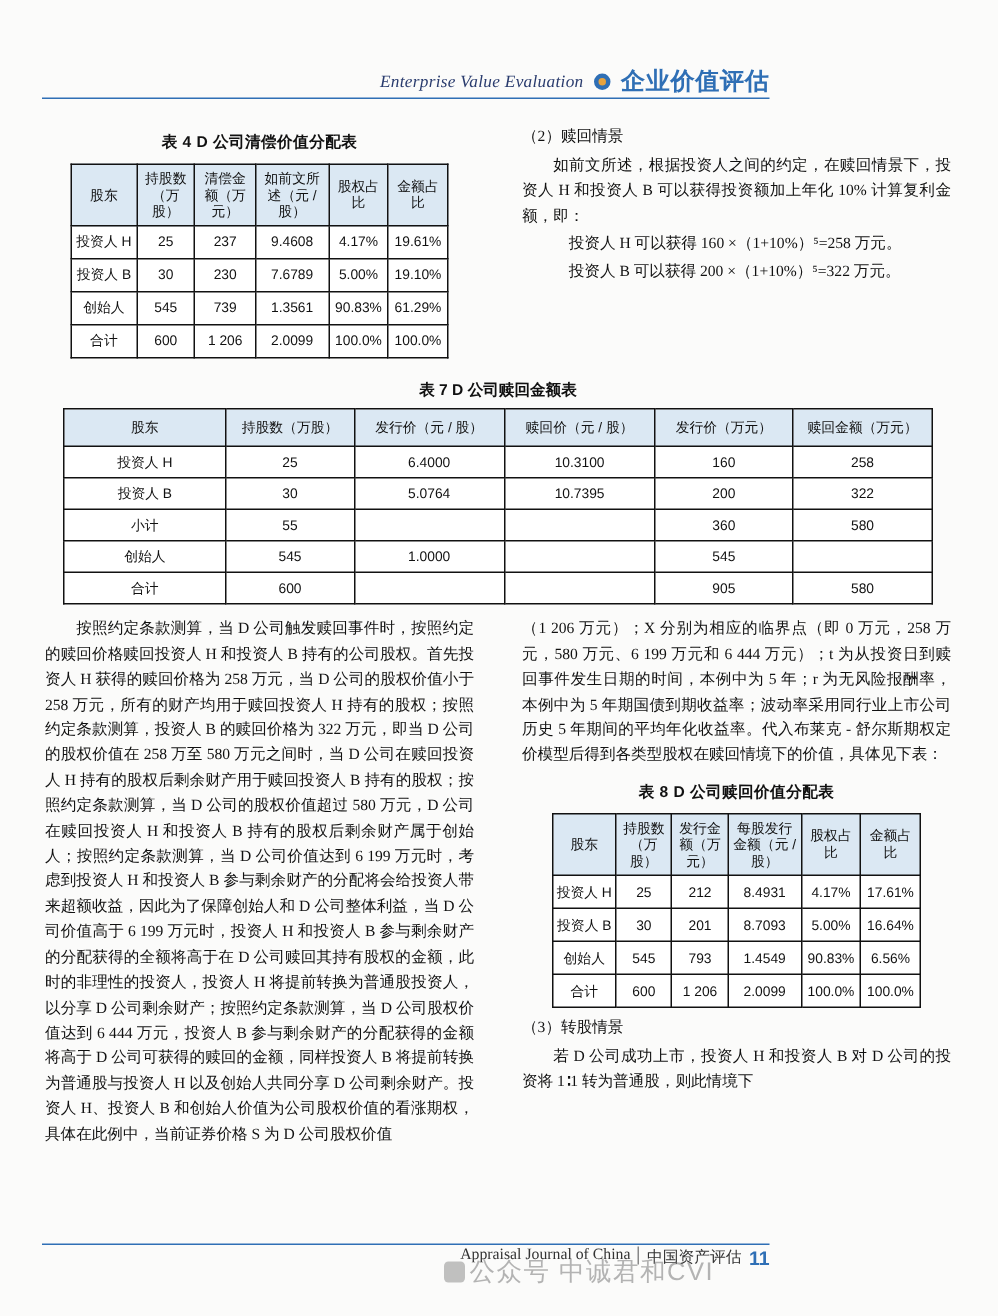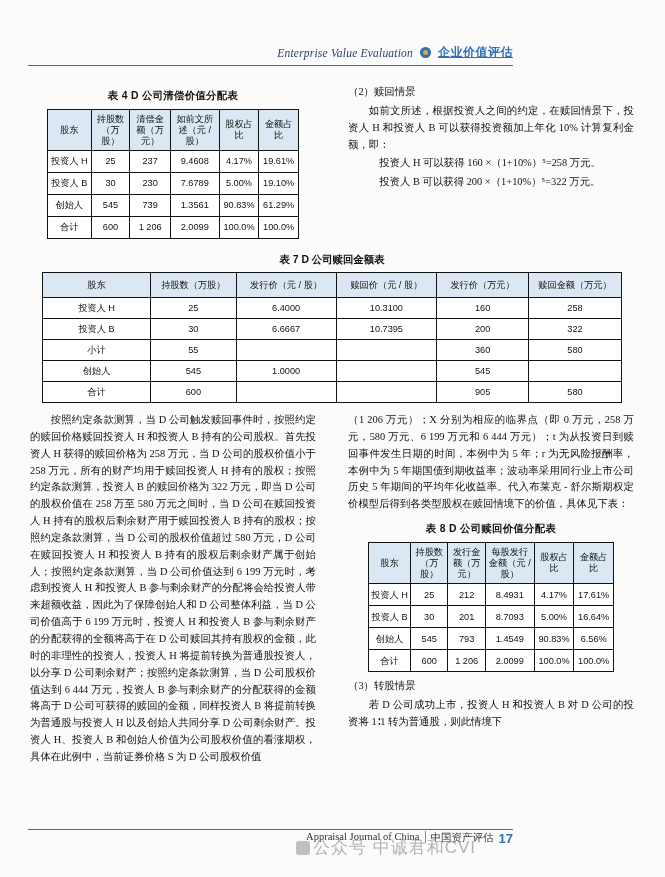--- a/index.html
+++ b/index.html
@@ -45,23 +45,22 @@
   .hdr-dot:after{
     content:"";
     position:absolute;left:3px;top:2.5px;
     width:5px;height:5px;border-radius:50%;
     background:#e8a33d;
   }
   .header-cn{
     color:#2f6fb5;
     font-family:"Liberation Sans", sans-serif;
     font-weight:bold;
-    font-size:12px;
+    font-size:16px;
     letter-spacing:.5px;
-    text-decoration:underline;
   }
   .header-rule{
     position:absolute;
     left:28px;right:28px;top:21px;
     border-bottom:1px solid #2f6fb5;
   }
   
   .col{
     position:absolute;
     width:286px;
@@ -261,21 +260,21 @@
           <td>投资人 H</td>
           <td>25</td>
           <td>6.4000</td>
           <td>10.3100</td>
           <td>160</td>
           <td>258</td>
         </tr>
         <tr>
           <td>投资人 B</td>
           <td>30</td>
-          <td>6.6667</td>
+          <td>5.0764</td>
           <td>10.7395</td>
           <td>200</td>
           <td>322</td>
         </tr>
         <tr>
           <td>小计</td>
           <td>55</td>
           <td></td>
           <td></td>
           <td>360</td>
@@ -361,21 +360,21 @@
     <p class="noind" style="margin-top:6px">（3）转股情景</p>
     <p>若 D 公司成功上市，投资人 H 和投资人 B 对 D 公司的投资将 1∶1 转为普通股，则此情境下</p>
   </div>
 
   <div class="footer">
     <div class="footer-rule"></div>
     <div class="footer-right">
       <span class="footer-en">Appraisal Journal of China</span>
       <span class="footer-bar"></span>
       <span class="footer-cn">中国资产评估</span>
-      <span class="page-num" style="position:static">17</span>
+      <span class="page-num" style="position:static">11</span>
     </div>
   </div>
 
   <div class="watermark">
     <span class="wm-logo"></span><span>公众号 中诚君和CVI</span>
   </div>
 
 </div>
 
 </body></html>

